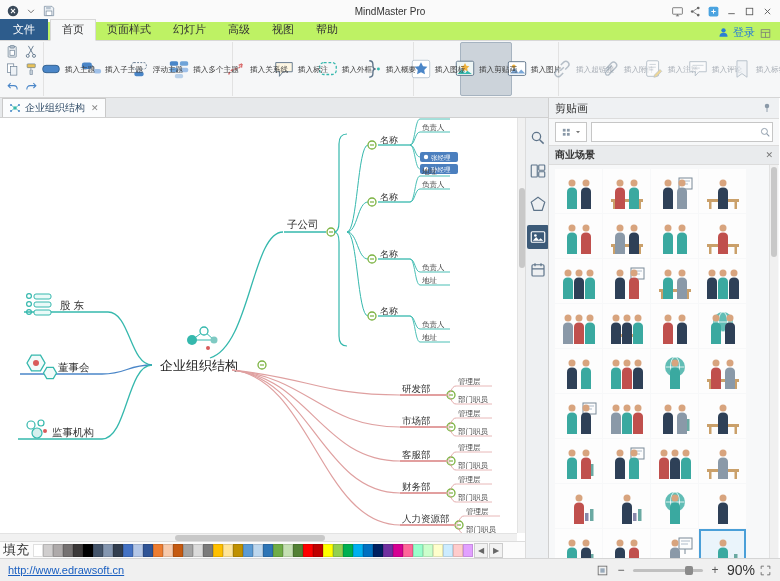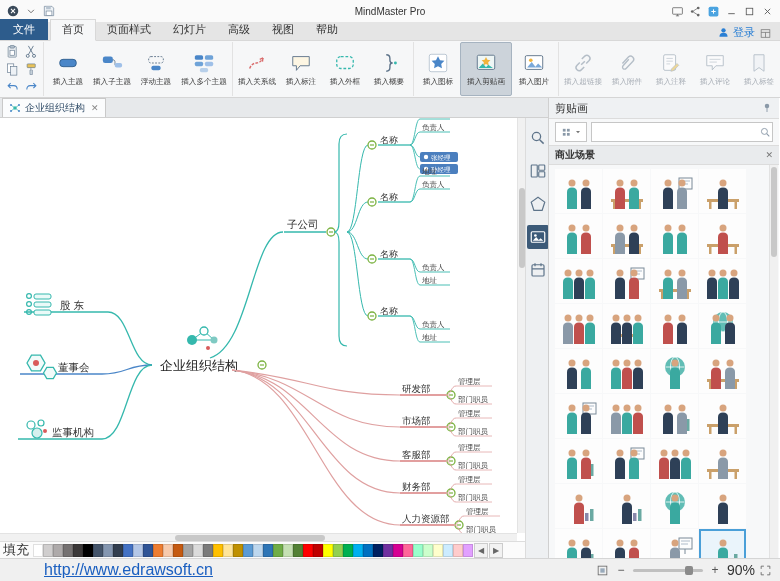--- a/index.html
+++ b/index.html
@@ -10,33 +10,33 @@
   svg text{font-family:inherit;}
 
   
   #titlebar{left:0;top:0;width:780px;height:22px;background:#fafafa;display:flex;align-items:center;padding:0 4px;box-sizing:border-box;}
   #titlebar .tic{width:18px;height:16px;display:flex;align-items:center;justify-content:center;}
   #title-text{position:absolute;left:0;right:0;text-align:center;font-size:10px;color:#333;pointer-events:none;}
   #tb-right{margin-left:auto;display:flex;align-items:center;z-index:2;}
   #tb-left{display:flex;align-items:center;z-index:2;}
 
   
-  #tabrow{left:0;top:22px;width:780px;height:19px;background:#e5e5e5;display:flex;align-items:flex-end;border-bottom:1px solid #d8d8d8;box-sizing:border-box;}
+  #tabrow{left:0;top:22px;width:780px;height:19px;background:#bef264;display:flex;align-items:flex-end;border-bottom:1px solid #d8d8d8;box-sizing:border-box;}
   .tab{padding:2px 11px 3px 11px;font-size:11px;color:#333;cursor:default;}
   .tab.file{background:#2d5c8c;color:#fff;margin-right:2px;padding:3px 13px;}
   .tab.active{background:#f6f7f8;border:1px solid #d8d8d8;border-bottom:1px solid #f6f7f8;margin-bottom:-1px;}
   #tab-right{margin-left:auto;display:flex;align-items:flex-end;gap:4px;padding-right:8px;}
   #login{color:#2a7fd4;display:flex;align-items:center;gap:3px;font-size:11px;}
 
   
   #ribbon{left:0;top:41px;width:780px;height:57px;background:#f6f7f8;border-bottom:1px solid #d5d5d5;display:flex;align-items:stretch;box-sizing:border-box;padding:1px 1px;}
   .rgroup{display:flex;align-items:center;padding:0 2px;border-right:1px solid #e2e2e2;}
   .rgroup.small{display:grid;grid-template-columns:19px 19px;grid-auto-rows:18px;align-content:center;}
   .sbtn{display:flex;align-items:center;justify-content:center;border-radius:2px;}
-  .rbtn{width:42px;height:52px;display:flex;flex-direction:column;align-items:center;justify-content:center;gap:2px;border:1px solid transparent;border-radius:2px;}
+  .rbtn{width:42px;height:52px;display:flex;align-items:center;justify-content:center;gap:2px;border:1px solid transparent;border-radius:2px;}
   .rbtn .rlb{font-size:8px;color:#3b3b3b;white-space:nowrap;transform:scale(0.95);}
   .rbtn.wide{width:50px;}
   .rbtn.selected{background:#ccd3da;border-color:#a6b3c0;}
   .rbtn.disabled .rlb{color:#a8aeb6;}
   .rbtn.disabled svg{opacity:.6;}
 
   
   #docbar{left:0;top:98px;width:549px;height:20px;background:#e7e9eb;border-bottom:1px solid #d0d0d0;display:flex;align-items:flex-end;box-sizing:border-box;padding-left:2px;}
   #doctab{background:#fbfcfd;border:1px solid #c9c9c9;border-bottom:none;display:flex;align-items:center;gap:4px;padding:2px 6px;font-size:10px;color:#2e4a66;}
   #doctab .x{color:#888;font-size:9px;margin-left:2px;}
@@ -71,21 +71,21 @@
   #pthumb{position:absolute;left:1px;top:2px;width:6px;height:90px;background:#c8c8c8;border-radius:3px;}
 
   
   #palette{left:0;top:541px;width:525px;height:17px;background:#fbfbfb;border-top:1px solid #ddd;display:flex;align-items:center;box-sizing:border-box;padding-left:3px;}
   #palette-label{font-size:13px;color:#333;margin-right:4px;}
   .swatch{width:10px;height:13px;border:1px solid rgba(0,0,0,0.12);box-sizing:border-box;margin-right:0px;}
   .palarrow{width:12px;height:13px;display:flex;align-items:center;justify-content:center;font-size:8px;color:#666;border:1px solid #ccc;background:#f2f2f2;margin-left:1px;}
 
   
   #statusbar{left:0;top:558px;width:780px;height:23px;background:#f0f0f0;border-top:1px solid #d5d5d5;display:flex;align-items:center;box-sizing:border-box;padding:0 8px;}
-  #statuslink{color:#1a5fc0;text-decoration:underline;font-size:16px;margin-left:36px;}
+  #statuslink{color:#1a5fc0;text-decoration:underline;font-size:11px;}
   #status-right{margin-left:auto;display:flex;align-items:center;gap:6px;color:#555;}
   #zoomtrack{width:70px;height:3px;background:#c0c0c0;border-radius:2px;position:relative;}
   #zoomthumb{position:absolute;left:52px;top:-3px;width:8px;height:9px;background:#8a8a8a;border-radius:2px;}
   #zoomlevel{font-size:14px;color:#333;width:26px;text-align:right;}
   .zbtn{font-size:12px;color:#555;width:12px;text-align:center;}
 </style>
 </head>
 <body>
 
 <div id="titlebar" class="abs">

